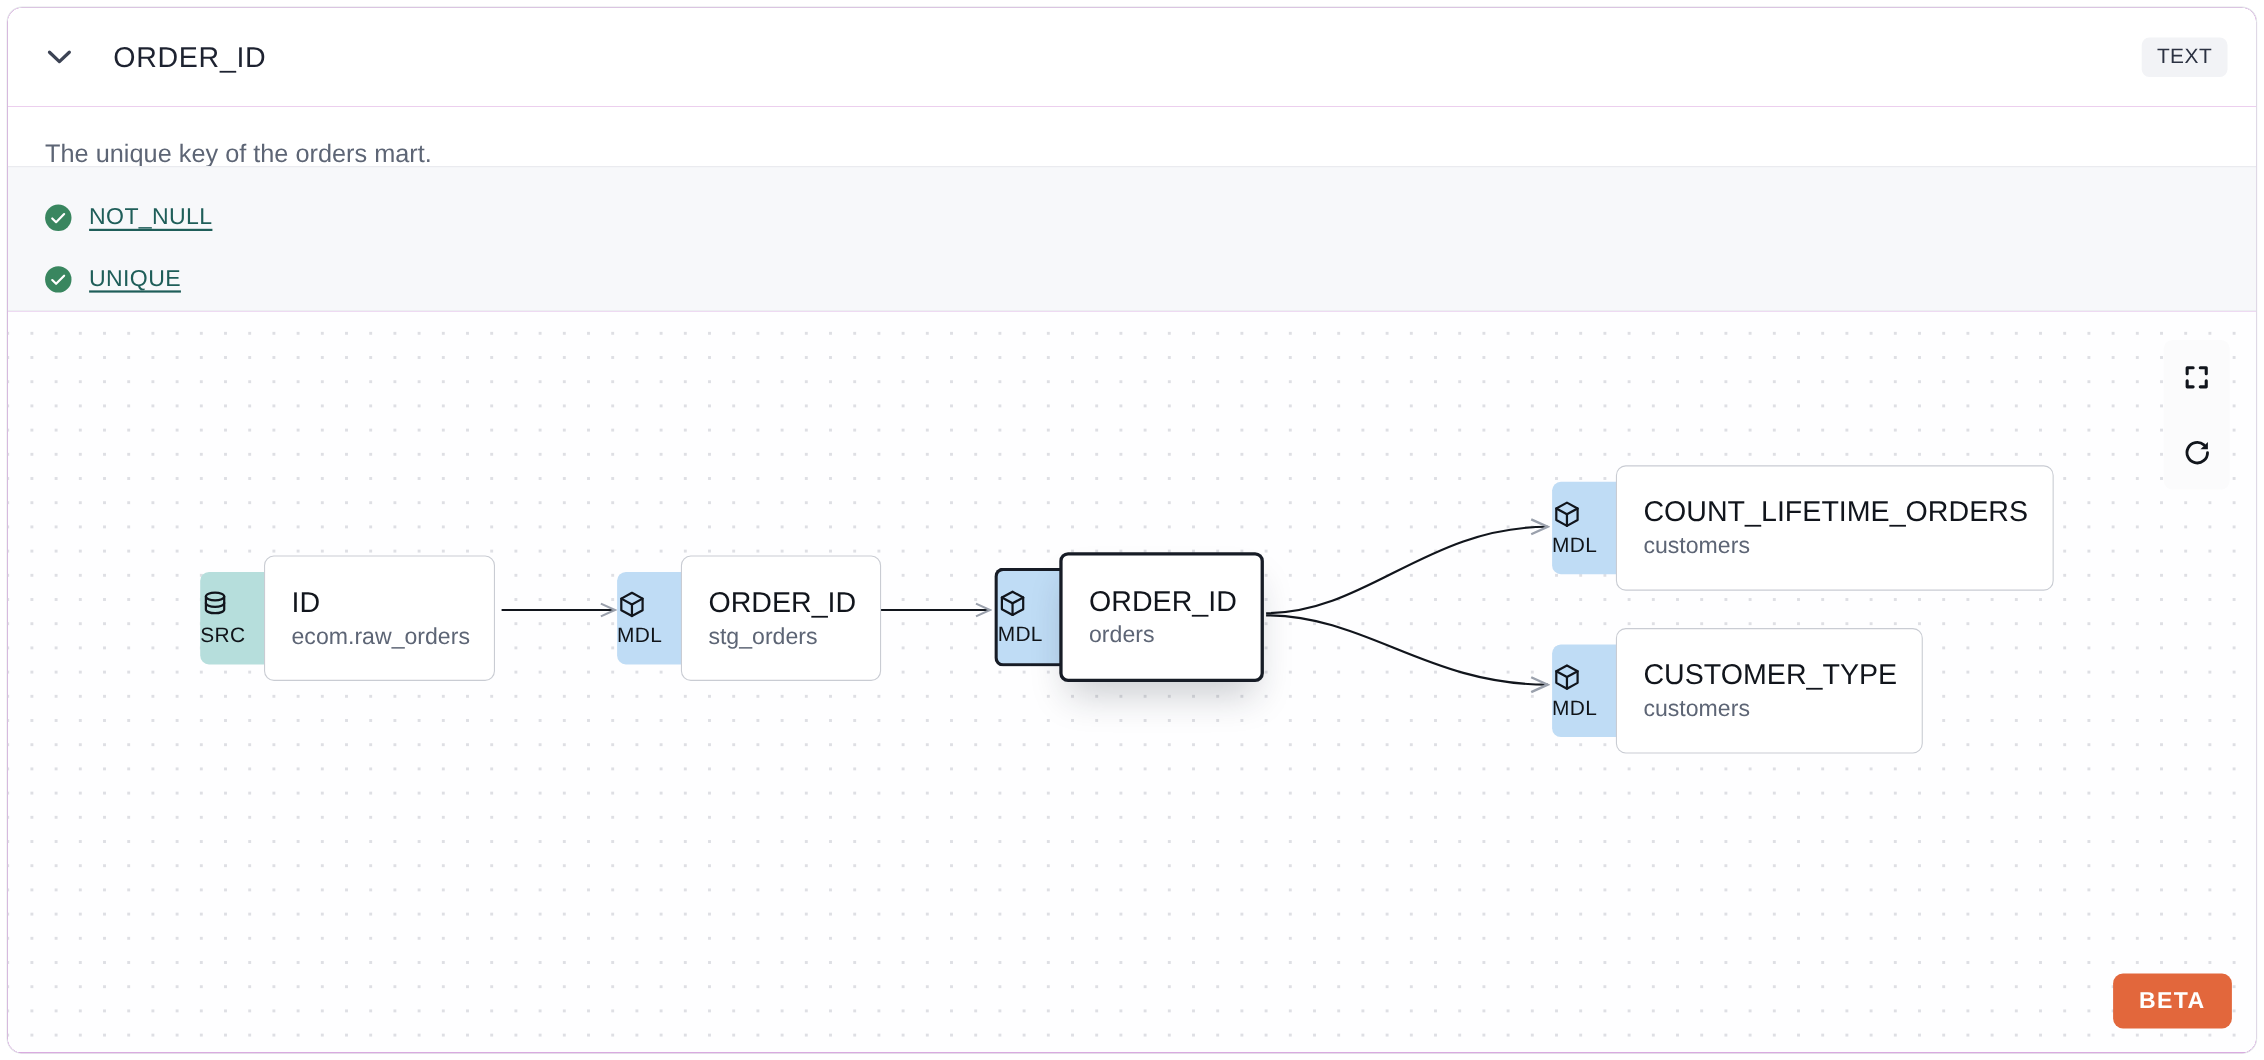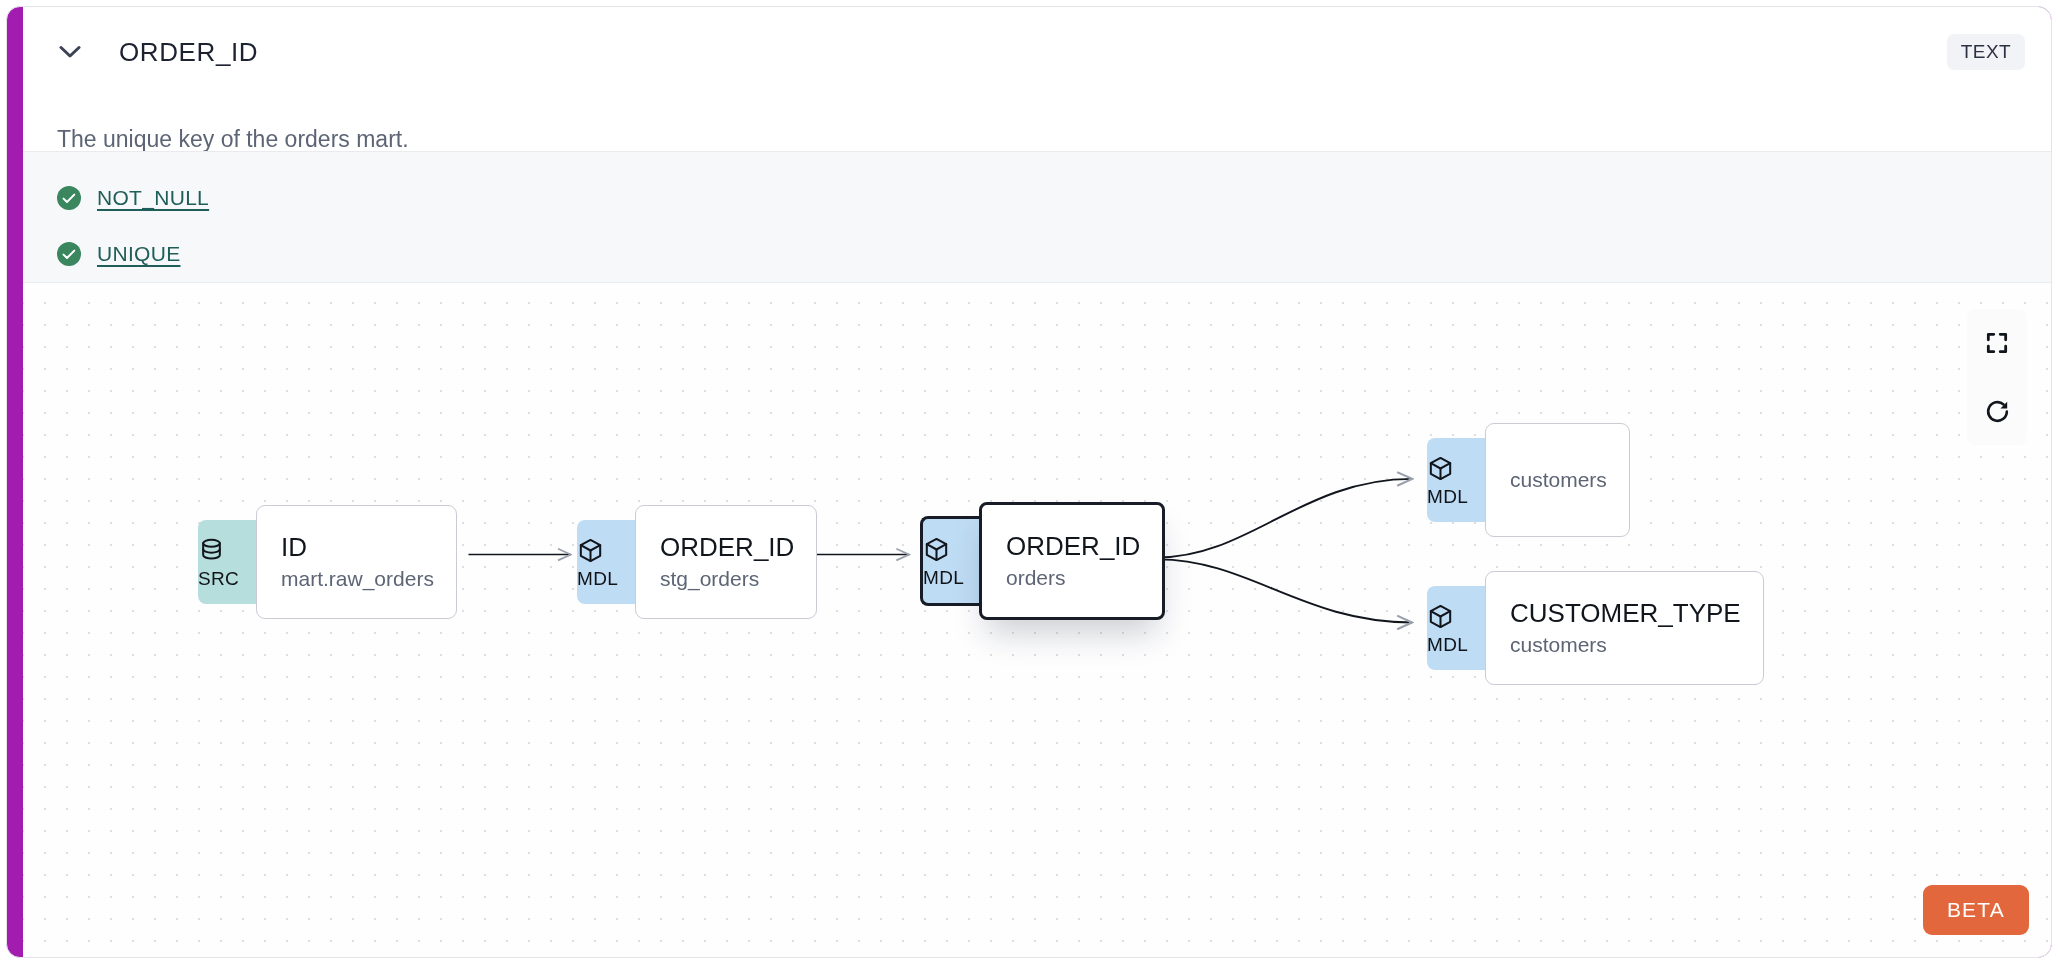--- a/index.html
+++ b/index.html
@@ -24,21 +24,20 @@
     left: 6px;
     top: 6px;
     width: 2046px;
     height: 952px;
     background: #a21caf;
     border: 1px solid #e3e5e9;
     border-radius: 14px;
     overflow: hidden;
     display: flex;
     flex-direction: column;
-    padding-left: 16px;
   }
 
   
   .hdr {
     position: relative;
     height: 90px;
     flex: 0 0 90px;
     display: flex;
     align-items: center;
     padding: 0 26px 0 34px;
@@ -223,21 +222,21 @@
   }
   .ctrl-btn svg { display: block; }
 
   .beta {
     position: absolute;
     right: 22px;
     bottom: 22px;
     background: #e2673c;
     color: #ffffff;
     font-size: 21px;
-    font-weight: 400;
+    font-weight: 700;
     letter-spacing: 1.2px;
     padding: 13px 24px;
     border-radius: 9px;
     cursor: pointer;
     user-select: none;
   }
 </style>
 </head>
 <body>
 
@@ -302,21 +301,21 @@
             <svg width="27" height="27" viewBox="0 0 24 24" fill="none" stroke="#11151c" stroke-width="1.8" stroke-linecap="round" stroke-linejoin="round">
               <ellipse cx="12" cy="5.6" rx="7.4" ry="3.1"></ellipse>
               <path d="M4.6 5.6 v5.2 c0 1.7 3.3 3.1 7.4 3.1 s7.4-1.4 7.4-3.1 V5.6"></path>
               <path d="M4.6 10.8 v5.2 c0 1.7 3.3 3.1 7.4 3.1 s7.4-1.4 7.4-3.1 v-5.2"></path>
             </svg>
           </span>
           <span class="badge-txt">SRC</span>
         </div>
         <div class="card">
           <div class="card-title">ID</div>
-          <div class="card-sub">mart.raw_orders</div>
+          <div class="card-sub">ecom.raw_orders</div>
         </div>
       </div>
 
       <div class="node" style="left:554px; top:222px;">
         <div class="badge mdl">
           <span class="badge-ico">
             <svg width="27" height="27" viewBox="0 0 24 24" fill="none" stroke="#11151c" stroke-width="1.8" stroke-linecap="round" stroke-linejoin="round">
               <path d="M12 2.6 L20.6 7.3 L20.6 16.7 L12 21.4 L3.4 16.7 L3.4 7.3 Z"></path>
               <path d="M3.4 7.3 L12 12 L20.6 7.3"></path>
               <path d="M12 12 L12 21.4"></path>
@@ -352,20 +351,21 @@
           <span class="badge-ico">
             <svg width="27" height="27" viewBox="0 0 24 24" fill="none" stroke="#11151c" stroke-width="1.8" stroke-linecap="round" stroke-linejoin="round">
               <path d="M12 2.6 L20.6 7.3 L20.6 16.7 L12 21.4 L3.4 16.7 L3.4 7.3 Z"></path>
               <path d="M3.4 7.3 L12 12 L20.6 7.3"></path>
               <path d="M12 12 L12 21.4"></path>
             </svg>
           </span>
           <span class="badge-txt">MDL</span>
         </div>
         <div class="card">
+          <div class="card-title">COUNT_LIFETIME_ORDERS</div>
           <div class="card-sub">customers</div>
         </div>
       </div>
 
       <div class="node" style="left:1404px; top:288px;">
         <div class="badge mdl">
           <span class="badge-ico">
             <svg width="27" height="27" viewBox="0 0 24 24" fill="none" stroke="#11151c" stroke-width="1.8" stroke-linecap="round" stroke-linejoin="round">
               <path d="M12 2.6 L20.6 7.3 L20.6 16.7 L12 21.4 L3.4 16.7 L3.4 7.3 Z"></path>
               <path d="M3.4 7.3 L12 12 L20.6 7.3"></path>

